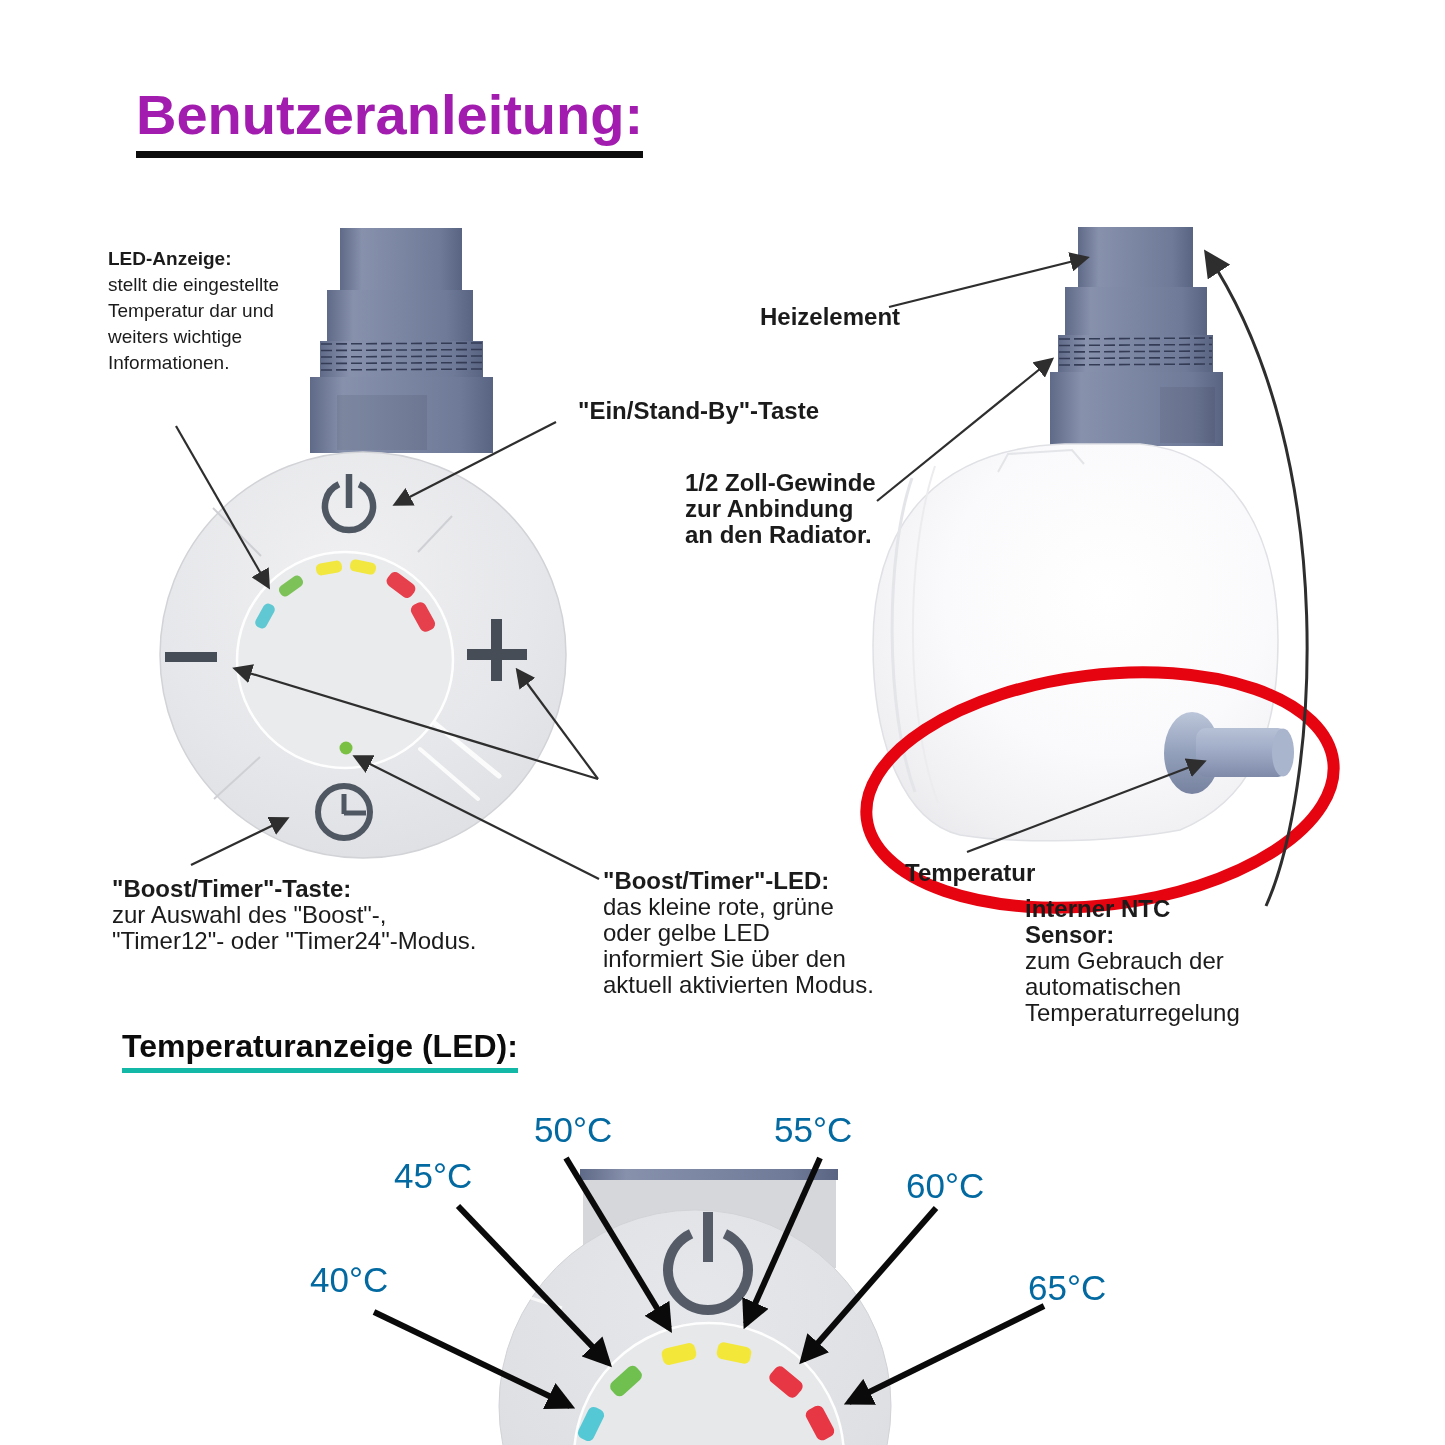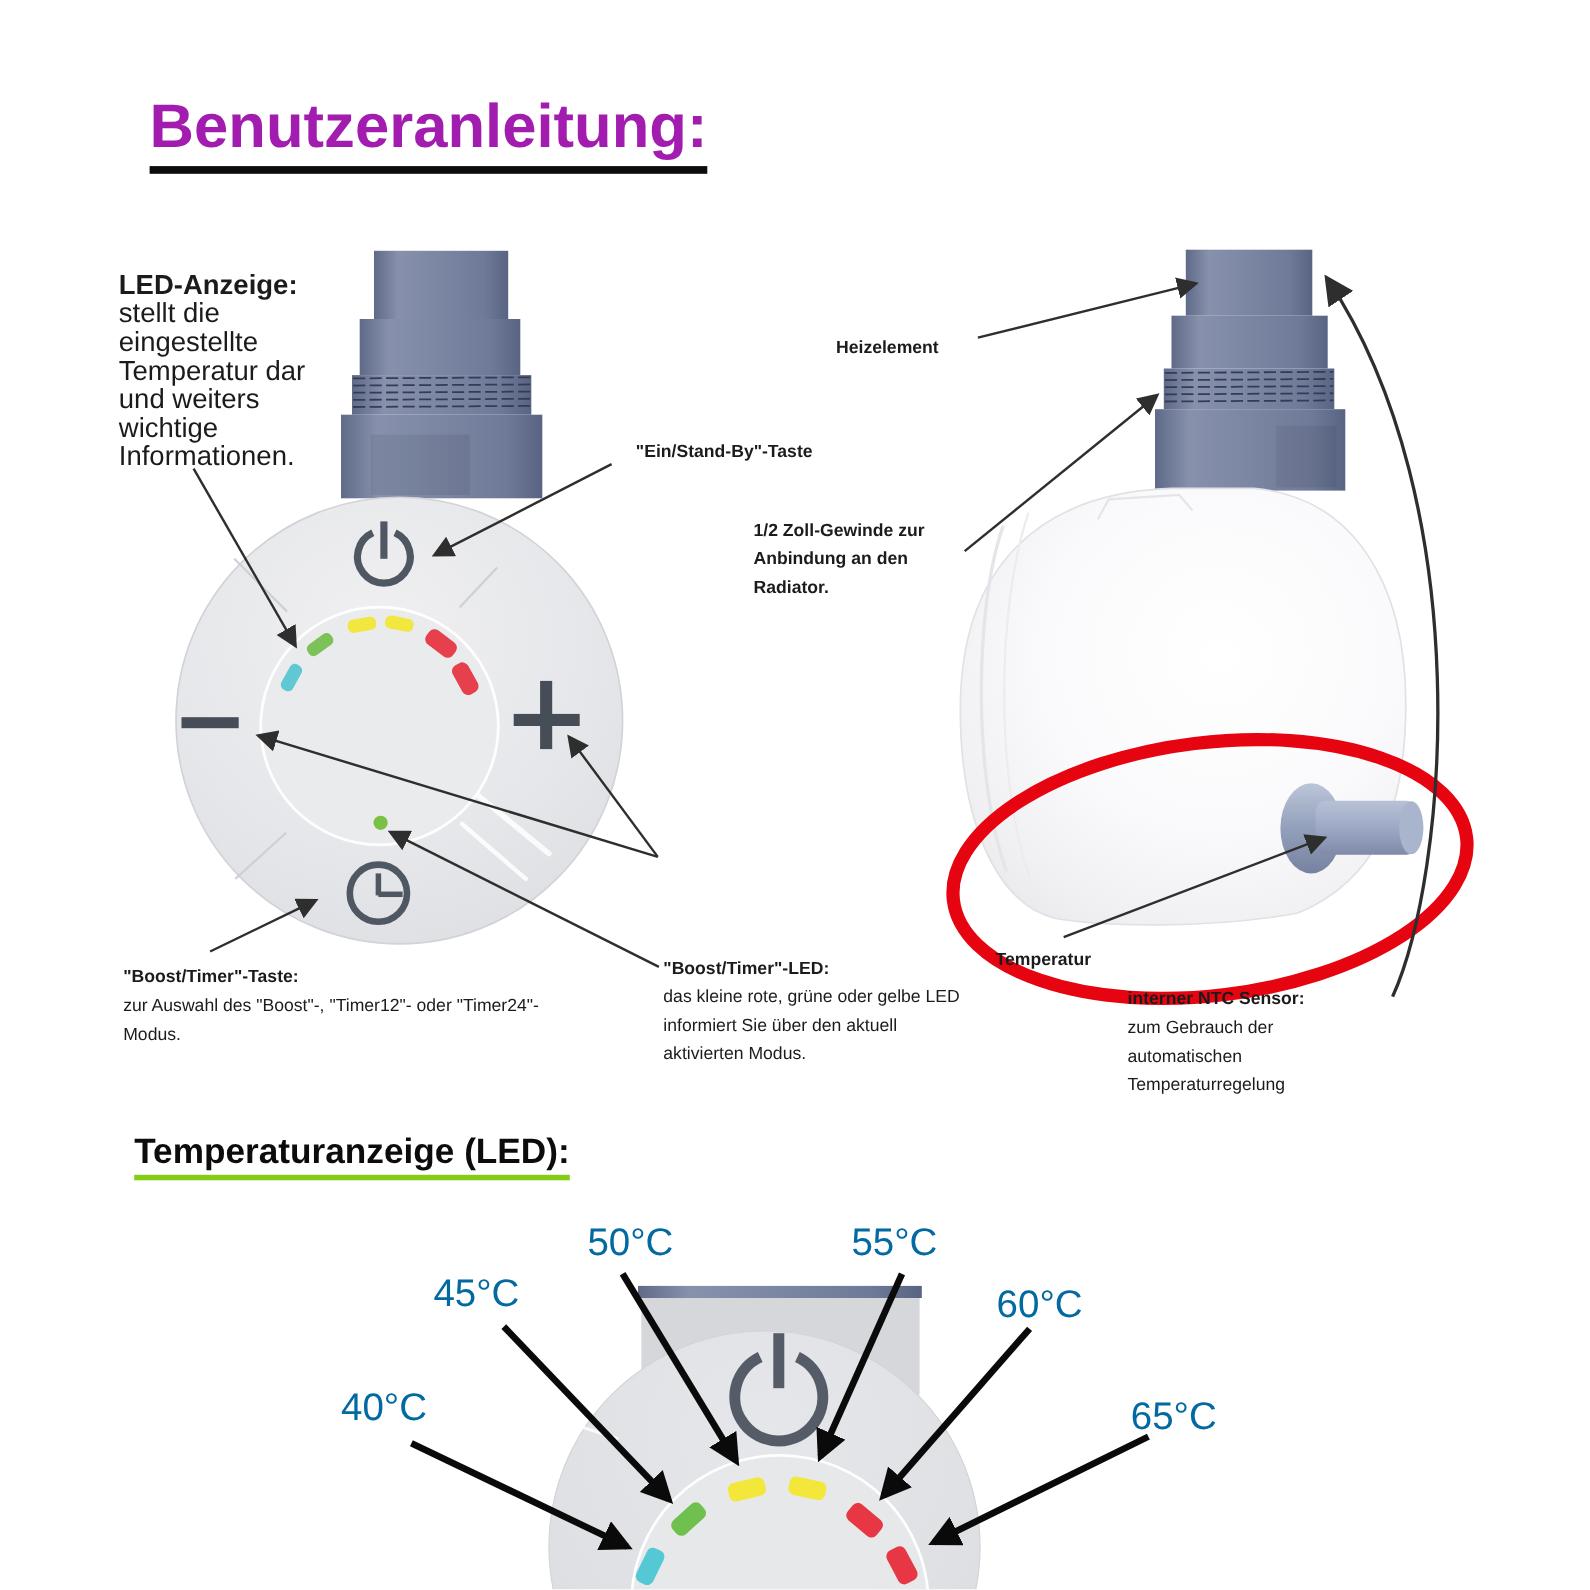--- a/index.html
+++ b/index.html
@@ -2,22 +2,22 @@
 <html><head>
 <meta charset="utf-8">
 <style>
   html,body{margin:0;padding:0;background:#fff;}
   .page{position:relative;width:1445px;height:1445px;background:#ffffff;overflow:hidden;
         font-family:"Liberation Sans",sans-serif;color:#1b1b1b;}
   svg.canvas{position:absolute;left:0;top:0;}
   .title{position:absolute;left:136px;top:84px;font-size:56px;font-weight:bold;color:#a21caf;
          border-bottom:7px solid #0c0c0c;padding-bottom:5px;line-height:1.1;display:inline-block;}
   .sec2{position:absolute;left:122px;top:1028px;font-size:32px;font-weight:bold;color:#0c0c0c;
-        border-bottom:5px solid #84cc16;padding-bottom:3px;display:inline-block;text-align:right;}
-  .lbl{position:absolute;font-size:16px;line-height:26px;color:#1b1b1b;}
+        border-bottom:5px solid #14b8a6;padding-bottom:3px;display:inline-block;text-align:right;}
+  .lbl{position:absolute;font-size:24px;line-height:26px;color:#1b1b1b;}
   .lbl .h{display:block;font-weight:bold;}
   .lbl .b{display:block;}
   .bold{font-weight:bold;}
   .temp{position:absolute;font-size:35px;color:#0369a1;white-space:nowrap;}
 </style>
 </head>
 <body>
 
 <div class="page">
 
@@ -200,21 +200,21 @@
     <line x1="458" y1="1206" x2="608" y2="1363" marker-end="url(#ahb)"></line>
     <line x1="566" y1="1158" x2="669" y2="1328" marker-end="url(#ahb)"></line>
     <line x1="820" y1="1158" x2="746" y2="1324" marker-end="url(#ahb)"></line>
     <line x1="936" y1="1208" x2="803" y2="1360" marker-end="url(#ahb)"></line>
     <line x1="1044" y1="1306" x2="849" y2="1402" marker-end="url(#ahb)"></line>
   </g>
 </svg>
 
 <div class="title">Benutzeranleitung:</div>
 
-<div class="lbl" style="left:108px;top:246px;width:205px;font-size:25px;">
+<div class="lbl" style="left:108px;top:246px;width:205px;font-size:19px;">
   <span class="h">LED-Anzeige:</span>
   <span class="b">stellt die eingestellte Temperatur dar und weiters wichtige Informationen.</span>
 </div>
 
 <div class="lbl bold" style="left:578px;top:398px;white-space:nowrap;">"Ein/Stand-By"-Taste</div>
 
 <div class="lbl bold" style="left:760px;top:304px;white-space:nowrap;">Heizelement</div>
 
 <div class="lbl bold" style="left:685px;top:470px;width:200px;">1/2 Zoll-Gewinde zur Anbindung an den Radiator.</div>
 

